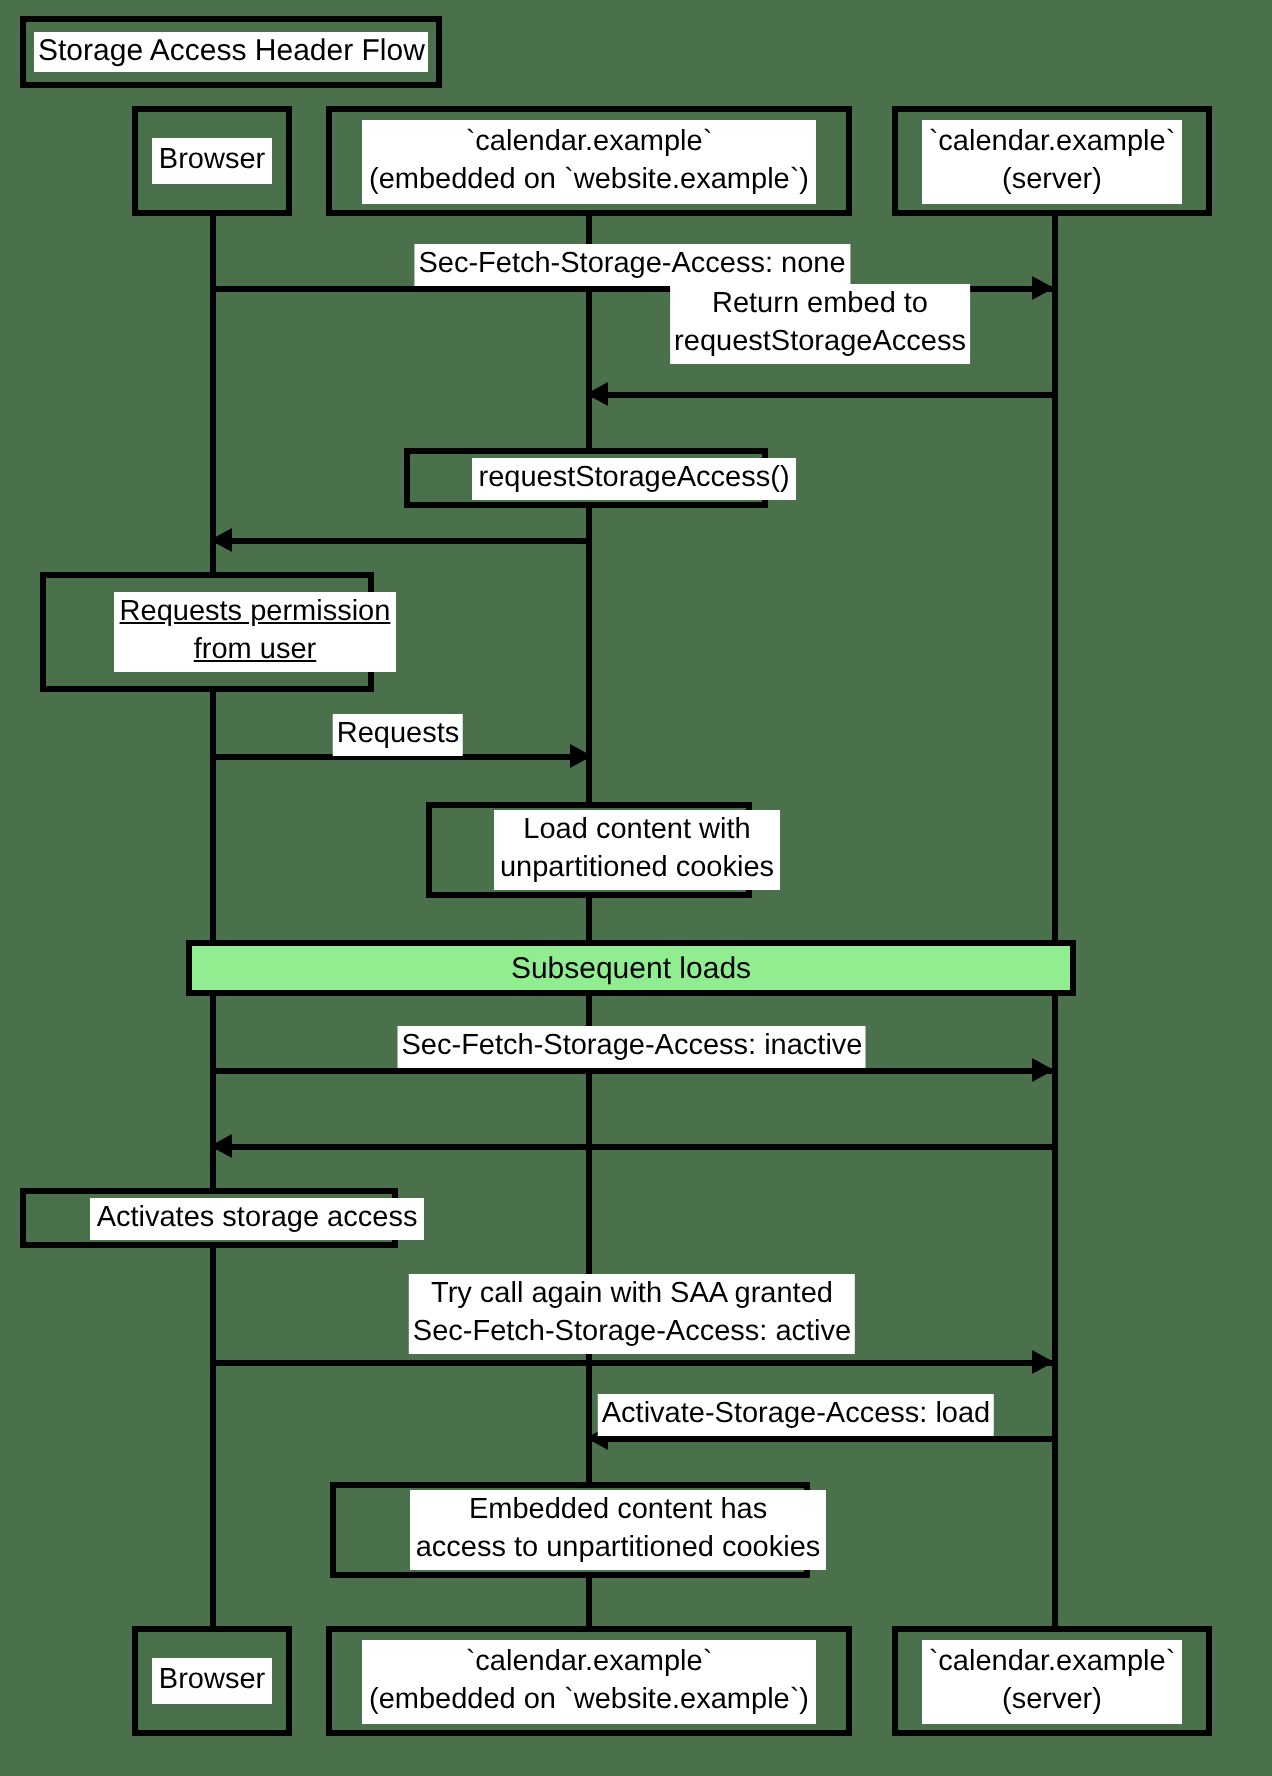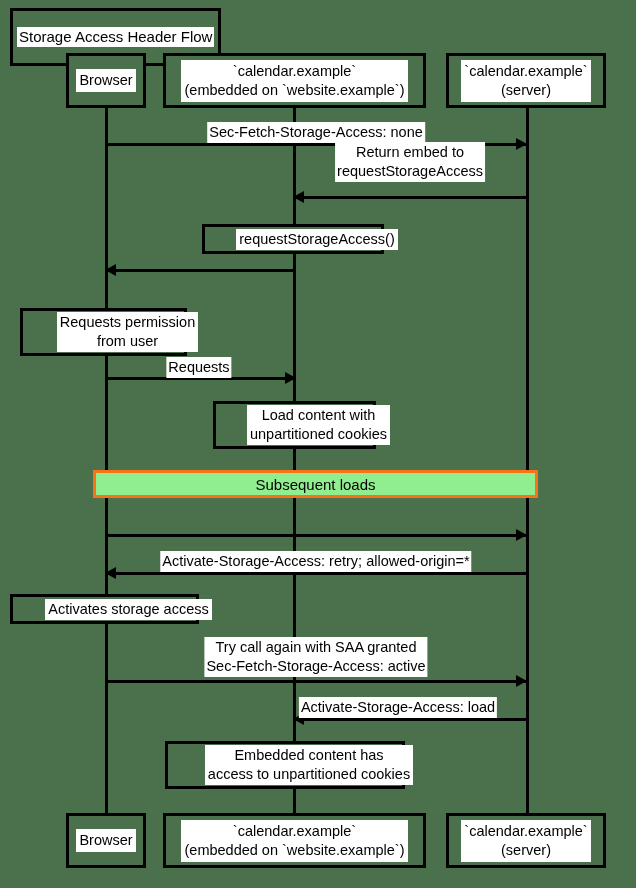--- a/index.html
+++ b/index.html
@@ -16,21 +16,21 @@
     font-family: "Liberation Sans", sans-serif;
     overflow: hidden;
   }
   
   .title-box {
     position: absolute;
     left: 10px;
     top: 8px;
     border: 3px solid #000;
     background: #4a704c;
-    padding: 16px 4px;
+    padding: 5px 4px;
     box-sizing: border-box;
   }
   .title-box .title-text {
     display: inline-block;
     background: #ffffff;
     color: #000;
     font-size: 15px;
     line-height: 18px;
     padding: 1px 2px;
     white-space: nowrap;
@@ -110,21 +110,21 @@
     font-size: 14.5px;
     line-height: 19px;
     text-align: center;
     padding: 1px 3px;
     white-space: pre;
   }
 
   
   .section-bar {
     position: absolute;
-    border: 3px solid #f97316;
+    border: 3px solid #000000;
     box-sizing: border-box;
     display: flex;
     align-items: center;
     justify-content: center;
   }
   .section-bar .section-text {
     color: #000;
     font-size: 15px;
     line-height: 19px;
     text-align: center;
@@ -165,44 +165,44 @@
   <div class="msg-label" style="left:410px; top:142px;">Return embed to
 requestStorageAccess</div>
 
   <div class="note-box" style="left:202px; top:224px; width:182px; height:30px;">
     <span class="note-text">requestStorageAccess()</span>
   </div>
 
   <div class="msg-line" style="left:105px; top:269px; width:191px;"></div>
   <div class="arrow-head left" style="left:105px; top:264px;"></div>
 
-  <div class="note-box" style="left:20px; top:308px; width:167px; height:48px;">
+  <div class="note-box" style="left:20px; top:286px; width:167px; height:60px;text-decoration:underline;">
     <span class="note-text">Requests permission
 from user</span>
   </div>
 
   <div class="msg-line" style="left:105px; top:377px; width:191px;"></div>
   <div class="arrow-head right" style="left:285px; top:372px;"></div>
   <div class="msg-label" style="left:199px; top:357px;">Requests</div>
 
   <div class="note-box" style="left:213px; top:401px; width:163px; height:48px;justify-content:center;">
     <span class="note-text">Load content with
 unpartitioned cookies</span>
   </div>
 
   <div class="section-bar" style="left:93px; top:470px; width:445px; height:28px; background:#90ee90;">
     <span class="section-text">Subsequent loads</span>
   </div>
 
   <div class="msg-line" style="left:105px; top:534px; width:422px;"></div>
   <div class="arrow-head right" style="left:516px; top:529px;"></div>
+  <div class="msg-label" style="left:316px; top:513px;">Sec-Fetch-Storage-Access: inactive</div>
 
   <div class="msg-line" style="left:105px; top:572px; width:424px;"></div>
   <div class="arrow-head left" style="left:105px; top:567px;"></div>
-  <div class="msg-label" style="left:316px; top:551px;">Activate-Storage-Access: retry; allowed-origin=*</div>
 
   <div class="note-box" style="left:10px; top:594px; width:189px; height:30px;">
     <span class="note-text">Activates storage access</span>
   </div>
 
   <div class="msg-line" style="left:105px; top:680px; width:422px;"></div>
   <div class="arrow-head right" style="left:516px; top:675px;"></div>
   <div class="msg-label" style="left:316px; top:637px;">Try call again with SAA granted
 Sec-Fetch-Storage-Access: active</div>
 

